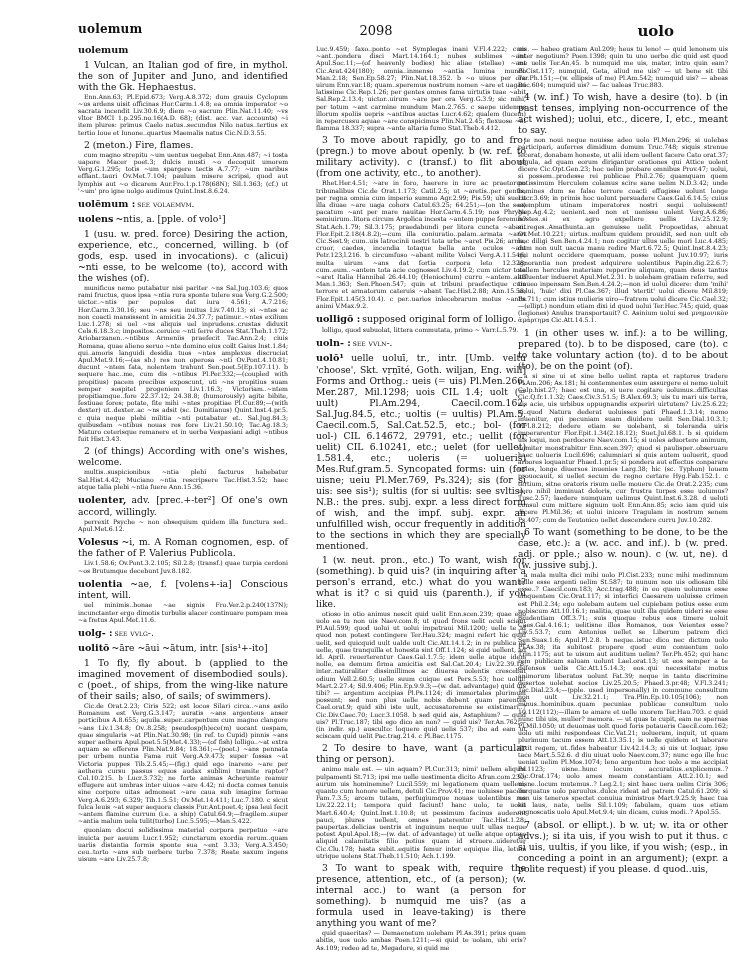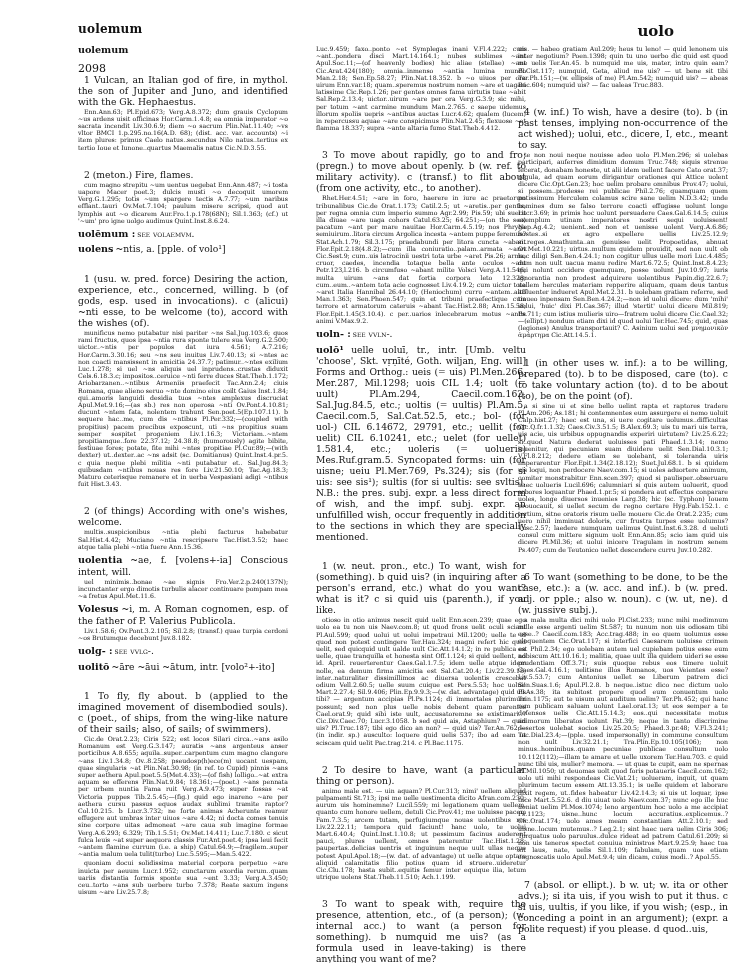--- a/index.html
+++ b/index.html
@@ -1,29 +1,29 @@
 <!DOCTYPE html>
 <html><head>
 <meta charset="utf-8">
 <style>
   html, body { margin:0; padding:0; background:#ffffff; }
   body { width:750px; height:963px; overflow:hidden; position:relative; color:#111; font-family:"DejaVu Serif", serif; }
   .page { position:absolute; left:0; top:0; width:696px; height:963px;border-radius:30px; }
   .running-head { position:absolute; top:22px; left:78px; right:22px; height:16px; }
   .rh-left { position:absolute; left:0; top:0; font-weight:bold; font-size:12px; letter-spacing:0.2px; }
-  .rh-center { position:absolute; left:0; right:0; top:1px; font-size:11px;margin-top:39px; }
+  .rh-center { position:absolute; left:0; right:0; top:1px; text-align:center; font-size:13px; }
   .rh-right { position:absolute; right:0; top:0; font-weight:bold; font-size:15px; }
   .col { position:absolute; top:44px; width:210px; font-size:6.2px; line-height:7.2px; text-align:justify; }
   .c1 { left:78px; }
   .c2 { left:316px; width:210px; }
   .c3 { left:518px; width:210px; }
   .entry { margin:0 0 4px 0; }
   .hw { font-weight:bold; font-size:9.6px; line-height:11.5px; }
   .def { font-size:9.2px; line-height:11px; margin:0; text-indent:0; }
-  .sense { font-size:9.2px; line-height:11px; margin:18px 0 1px 0; text-indent:6px; }
+  .sense { font-size:9.2px; line-height:11px; margin:3px 0 1px 0; text-indent:6px; }
   .cit { font-size:6.2px; line-height:7.2px; text-indent:6px; margin:1px 0 2px 0; }
   .sc { font-variant:small-caps;margin-top:20px; }
 </style>
 </head>
 <body>
 
 <div class="page">
   <div class="running-head">
     <span class="rh-left">uolemum</span>
     <span class="rh-center">2098</span>
@@ -44,47 +44,57 @@
     </div>
     <div class="entry">
       <span class="hw">uolens</span>
       <span class="def">~ntis, a. [pple. of volo¹]</span>
       <p class="sense">1 (usu. w. pred. force) Desiring the action, experience, etc., concerned, willing. b (of gods, esp. used in invocations). c (alicui) ~nti esse, to be welcome (to), accord with the wishes (of).</p>
       <p class="cit">munificus nemo putabatur nisi pariter ~ns Sal.Jug.103.6; quos rami fructus, quos ipsa ~ntia rura sponte tulere sua Verg.G.2.500; uictor..~ntis per populos dat iura 4.561; A.7.216; Hor.Carm.3.30.16; seu ~ns seu inuitus Liv.7.40.13; si ~ntes ac non coacti mansissent in amicitia 24.37.7; patimur..~ntes exilium Luc.1.278; si uel ~ns aliquis uel inprudens..crustas diduxit Cels.6.18.3.c; impositos..ceruice ~nti ferre duces Stat.Theb.1.172; Ariobarzanen..~ntibus Armeniis praefecit Tac.Ann.2.4; ciuis Romana, quae alieno seruo ~nte domino eius coilt Gaius Inst.1.84; qui..amoris languidi desidia tuos ~ntes amplexus discruciat Apul.Met.9.16;—(as sb.) res non operosa ~nti Ov.Pont.4.10.81; ducunt ~ntem fata, nolentem trahunt Sen.poet.5(Ep.107.11). b sequere hac..me, cum dis ~ntibus Pl.Per.332;—(coupled with propitius) pacem precibus exposcunt, uti ~ns propitius suam semper sospitet progeniem Liv.1.16.3; Victoriam..~ntem propitiamque..fore 22.37.12; 24.38.8; (humorously) agite bibite, festiuae fores; potate, fite mihi ~ntes propitiae Pl.Cur.89;—(with dexter) ut..dexter..ac ~ns adsit (sc. Domitianus) Quint.Inst.4.pr.5. c quia neque plebi militia ~nti putabatur et.. Sal.Jug.84.3; quibusdam ~ntibus nouas res fore Liv.21.50.10; Tac.Ag.18.3; Maturo ceterisque remanere et in uerba Vespasiani adigi ~ntibus fuit Hist.3.43.</p>
       <p class="sense">2 (of things) According with one's wishes, welcome.</p>
       <p class="cit">multis..suspicionibus ~ntia plebi facturus habebatur Sal.Hist.4.42; Muciano ~ntia rescripsere Tac.Hist.3.52; haec atque talia plebi ~ntia fuere Ann.15.36.</p>
     </div>
     <div class="entry">
-      <span class="hw">uolentia</span>
-      <span class="def">~ae, f. [volens+-ia] Conscious intent, will.</span>
-      <p class="cit">uel minimis..bonae ~ae signis Fro.Ver.2.p.240(137N); incunctanter ergo dimotis turbulis alacer continuare pompam mea ~a fretus Apul.Met.11.6.</p>
+      <span class="hw">uolenter,</span>
+      <span class="def">adv. [prec.+-ter²] Of one's own accord, willingly.</span>
+      <p class="cit">perrexit Psyche ~ non obsequium quidem illa functura sed.. Apul.Met.6.12.</p>
     </div>
     <div class="entry">
       <span class="hw">Volesus</span>
       <span class="def">~i, m. A Roman cognomen, esp. of the father of P. Valerius Publicola.</span>
       <p class="cit">Liv.1.58.6; Ov.Pont.3.2.105; Sil.2.8; (transf.) quae turpia cerdoni ~os Brutumque decebunt Juv.8.182.</p>
     </div>
     <div class="entry">
+      <span class="hw">uolentia</span>
+      <span class="def">~ae, f. [volens+-ia] Conscious intent, will.</span>
+      <p class="cit">uel minimis..bonae ~ae signis Fro.Ver.2.p.240(137N); incunctanter ergo dimotis turbulis alacer continuare pompam mea ~a fretus Apul.Met.11.6.</p>
+    </div>
+    <div class="entry">
       <span class="hw">uolg- :</span>
       <span class="def sc">see vvlg-.</span>
     </div>
     <div class="entry">
       <span class="hw">uolitō</span>
-      <span class="def">~āre ~āui ~ātum, intr. [volo²+-ito]</span>
+      <span class="def">~āre ~āui ~ātum, intr. [sis¹+-ito]</span>
       <p class="sense">1 To fly, fly about. b (applied to the imagined movement of disembodied souls). c (poet., of ships, from the wing-like nature of their sails; also, of sails; of swimmers).</p>
       <p class="cit">Cic.de Orat.2.23; Ciris 522; est locos Silari circa..~ans asilo Romanum est Verg.G.3.147; auratis ~ans argenteus anser porticibus A.8.655; aquila..super..carpentum cum magno clangore ~ans Liv.1.34.8; Ov..8.258; pseudosp(h)ece(m) uocant uespam, quae singularis ~at Plin.Nat.30.98; (in ref. to Cupid) pinnis ~ans super aethera Apul.poet.5.5(Met.4.33);—(of fish) lolligo..~at extra aquam se efferens Plin.Nat.9.84; 18.361;—(poet.) ~ans pennata per urbem nuntia Fama ruit Verg.A.9.473; super fossas ~at Victoria puppes Tib.2.5.45;—(fig.) quid ego inareno ~are per aethera cursu passus equos audax sublimi tramite raptor? Col.10.215. b Lucr.3.732; ne forte animas Acherunte reamur effugere aut umbras inter uiuos ~are 4.42; ni docta comes tenuis sine corpore uitas admoneat ~are caua sub imagine formae Verg.A.6.293; 6.329; Tib.1.5.51; Ov.Met.14.411; Luc.7.180. c sicut fulca leuis ~at super aequora classis Fur.Ant.poet.4; ipsa leui fecit ~antem flamine currum (i.e. a ship) Catul.64.9;—fragilem..super ~antia malum uela tulit(turbo) Luc.5.595;—Man.5.422.</p>
       <p class="cit">quoniam docui solidissima material corpora perpetuo ~are inuicta per aeuum Lucr.1.952; cunctarum exordia rerum..quam uariis distantia formis sponte sua ~ent 3.33; Verg.A.3.450; ceu..torto ~ans sub uerbere turbo 7.378; Reate saxum ingens uisum ~are Liv.25.7.8;</p>
     </div>
   </div>
 
   <div class="col c2">
     <p class="cit" style="text-indent:0">Luc.9.459; faxo..ponto ~et Symplegas inani V.Fl.4.222; cum ~ant..pondera disci Mart.14.164.1; nubes sublimes ~ant Apul.Soc.11;—(of heavenly bodies) hic aliae (stellae) ~ant Cic.Arat.424(180); omnia..inmenso ~antia lumina mundo Man.2.18; Sen.Ep.58.27; Plin.Nat.18.352. b ~o uiuos per ora uirum Enn.var.18; quam..speremus nostrum nomen ~are et uagari latissime Cic.Rep.1.26; per gentes omnes fama uirtutis tuae ~abit Sal.Rep.2.13.4; uictor..uirum ~are per ora Verg.G.3.9; sic mihi, per totum ~ant carmine mundum Man.2.765. c saepe uidemus illorum spoliis uepris ~antibus auctas Lucr.4.62; qualem (lucem) in repercussu aquae ~are conspicimus Plin.Nat.2.45; flexuose ~et flamma 18.337; supra ~ante altaria fumo Stat.Theb.4.412.</p>
     <div class="entry">
       <p class="sense">3 To move about rapidly, go to and fro; (pregn.) to move about openly. b (w. ref. to military activity). c (transf.) to flit about (from one activity, etc., to another).</p>
       <p class="cit">Rhet.Her.4.51; ~are in foro, haerere in iure ac praetorum tribunalibus Cic.de Orat.1.173; Catil.2.5; ut ~aretis..per gentis, per regna omnia cum imperio summo Agr.2.99; Pis.59; ubi suerit illa diuae ~are uaga cohors Catul.63.25; 64.251;—(on the sea) pacatum ~ant per mare nauitae Hor.Carm.4.5.19; nos Phryga semiuirum..litora circum Argolica incesta ~antem puppe feremus? Stat.Ach.1.79; Sil.3.175; praedabundi per litora cuncta ~abant Flor.Epit.2.18(4.8.2);—cum illa coniuratio..palam..armata ~aret Cic.Sest.9; cum..uis latrocinii uestri tota urbe ~aret Pis.26; arma, cruor, caedes, incendia totaque bella ante oculos ~ant Petr.123,l.216. b circumfuso ~abant milite Volsci Verg.A.11.546; multa uirum ~ans dat fortia corpora leto 12.328; cum..eum..~antem tota acie cognosset Liv.4.19.2; cum uictor tota ~aret Italia Hannibal 26.44.10; (Heniochum) curru ~antem..alto Man.1.363; Sen.Phoen.547; quin et tribuni praefectique cum terrore et armatorum cateruis ~abant Tac.Hist.2.88; Ann.15.58; Flor.Epit.1.45(3.10.4). c per..uarios inlecebrarum motus ~antis animi V.Max.9.2.</p>
+    </div>
+    <div class="entry">
+      <span class="hw">uolligō :</span>
+      <span class="def">supposed original form of lolligo.</span>
+      <p class="cit">lolligo, quod subuolat, littera commutata, primo ~ Varr.L.5.79.</p>
     </div>
     <div class="entry">
       <span class="hw">uoln- :</span>
       <span class="def sc">see vvln-.</span>
     </div>
     <div class="entry">
       <span class="hw">uolō¹</span>
       <span class="def">uelle uoluī, tr., intr. [Umb. veltu 'choose', Skt. vṛṇīté, Goth. wiljan, Eng. will] Forms and Orthog.: ueis (= uis) Pl.Men.266, Mer.287, Mil.1298; uois CIL 1.4; uolt (= uult) Pl.Am.294, Caecil.com.162, Sal.Jug.84.5, etc.; uoltis (= uultis) Pl.Am.5, Caecil.com.5, Sal.Cat.52.5, etc.; bol- (for uol-) CIL 6.14672, 29791, etc.; uellit (for uelit) CIL 6.10241, etc.; uelet (for uellet) 1.581.4, etc.; uoleris (= uolueris) Mes.Ruf.gram.5. Syncopated forms: uin (for uisne; ueiu Pl.Mer.769, Ps.324); sis (for si uis: see sis¹); sultis (for si uultis: see svltis). N.B.: the pres. subj. expr. a less direct form of wish, and the impf. subj. expr. an unfulfilled wish, occur frequently in addition to the sections in which they are specially mentioned.</span>
       <p class="sense">1 (w. neut. pron., etc.) To want, wish for (something). b quid uis? (in inquiring after a person's errand, etc.) what do you want? what is it? c si quid uis (parenth.), if you like.</p>
       <p class="cit">otioso in otio animus nescit quid uelit Enn.scen.239; quae ego uolo ea tu non uis Naev.com.8; ut quod frons uelit oculi sciant Pl.Aul.599; quod uolui ut uolui impetraui Mil.1200; uelle te id quod non potest contingere Ter.Hau.324; magni refert hic quid uelit, sed quicquid uult ualde uult Cic.Att.14.1.2; in re publica ea uelle, quae tranquilla et honesta sint Off.1.124; si quid uellent, ad id. April. reuerterentur Caes.Gal.1.7.5; idem uelle atque idem nolle, ea demum firma amicitia est Sal.Cat.20.4; Liv.22.39.18; inter..naturaliter dissimillimos ac diuersa uolentis crescebat odium Vell.2.60.5; uelle suum cuique est Pers.5.53; hoc uolui! Mart.2.27.4; Sil.9.406; Plin.Ep.9.9.3;—(w. dat. advantage) quid uis tibi? — argentum accipias Pl.Ps.1124; di immortales plurimum possunt; sed non plus uelle nobis debent quam parentes Cael.orat.9; quid sibi iste uult, accusatoremne se existimari..? Cic.Div.Caec.70; Lucr.3.1058. b sed quid ais, Astaphium? — quid uis? Pl.Truc.187; tibi ego dico an non? — quid uis? Ter.An.762;—(in indir. sp.) ausculto: loquere quid uelis 537; ibo ad eam ut sciscam quid uelit Pac.trag.214. c Pl.Bac.1175.</p>

